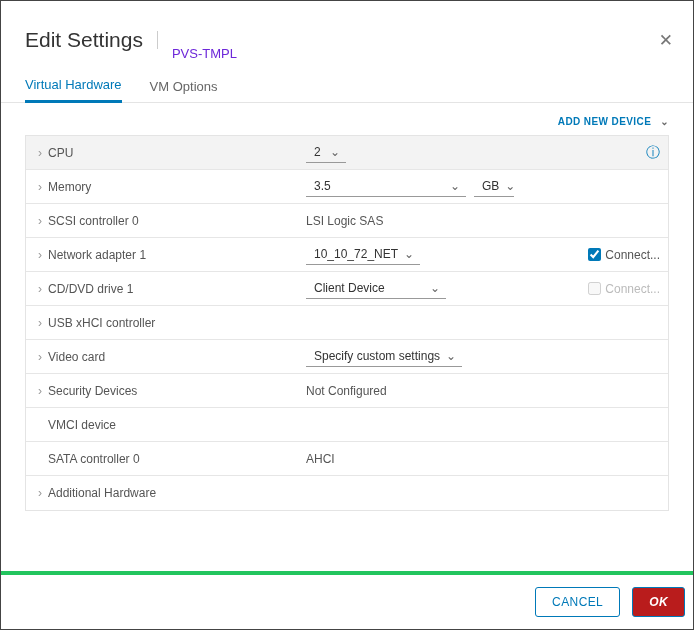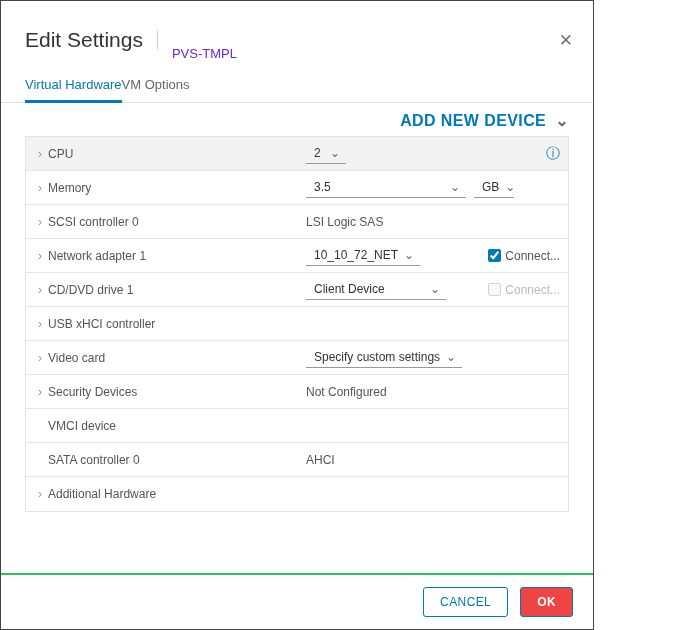--- a/index.html
+++ b/index.html
@@ -1,48 +1,48 @@
 <!DOCTYPE html>
 <html><head>
 <meta charset="utf-8">
 <style>
   * { box-sizing: border-box; margin: 0; padding: 0; font-family: -apple-system, BlinkMacSystemFont, "Segoe UI", Arial, sans-serif; }
   body { background: #fff; width: 694px; height: 630px; }
-  .modal { width: 594px; height: 630px; border: 1px solid #444; display: flex; flex-direction: column; background: #fff; }
+  .modal { width: 694px; height: 630px; border: 1px solid #444; display: flex; flex-direction: column; background: #fff; }
   .header { display: flex; align-items: center; padding: 18px 20px 6px 24px; }
   .header-title { font-size: 21px; color: #333; font-weight: 400; }
   .header-sep { height: 18px; width: 1px; background: #ccc; margin: 0 14px; }
   .header-sub { font-size: 13px; color: #6d28d9; margin-top: 27px; }
   .close { margin-left: auto; font-size: 17px; color: #777; cursor: pointer; line-height: 1; }
-  .tabs { display: flex; padding: 10px 24px 0 24px; border-bottom: 1px solid #e4e4e4; }
+  .tabs { display: flex; gap: 28px; padding: 10px 24px 0 24px; border-bottom: 1px solid #e4e4e4; align-items: flex-end; }
   .tab { font-size: 13px; color: #666; padding-bottom: 8px; cursor: pointer; }
   .tab.active { color: #0079b8; border-bottom: 3px solid #0079b8; margin-bottom: -1px; }
   .actionbar { text-align: right; padding: 8px 24px 6px; }
-  .add-device { color: #0079b8; font-size: 16px; letter-spacing: .4px; font-weight: 600; cursor: pointer; display: inline-flex; align-items: center; gap: 3px; }
+  .add-device { color: #0079b8; font-size: 10px; letter-spacing: .4px; font-weight: 600; cursor: pointer; display: inline-flex; align-items: center; gap: 3px; }
   .rows { margin: 0 24px; border: 1px solid #e4e4e4; flex: 0 0 auto; }
   .row { display: flex; align-items: center; min-height: 34px; border-bottom: 1px solid #e6e6e6; padding: 0 8px 0 6px; font-size: 12px; color: #555; }
   .row:last-child { border-bottom: none; }
   .row.alt { background: #f3f3f3; }
   .chev { width: 16px; color: #999; cursor: pointer; text-align: center; }
   .noche { width: 16px; }
   .label { flex: 0 0 258px; color: #555; }
   .value { flex: 1; display: flex; align-items: center; gap: 8px; color: #555; }
   .info { color: #0079b8; font-size: 14px; cursor: pointer; }
   .select { display: inline-flex; align-items: center; justify-content: space-between; padding: 3px 6px 3px 8px; border-bottom: 1px solid #999; min-width: 40px; cursor: pointer; font-size: 12px; color: #333; }
   .select.w160 { width: 160px; }
   .select.w140 { width: 140px; }
   .select.w44 { width: 40px; }
   .caret { margin-left: 6px; color: #666; }
   .cbwrap { margin-left: auto; display: flex; align-items: center; gap: 4px; font-size: 12px; }
   .cbwrap.disabled { color: #bbb; }
   .spacer { flex: 1; }
-  .footer { margin-top: auto; border-top: 2px solid #22c55e; padding: 12px 20px; display: flex; justify-content: flex-end; gap: 12px; }
+  .footer { margin-top: auto; border-top: 4px solid #22c55e; padding: 12px 8px; display: flex; justify-content: flex-end; gap: 12px; }
   .btn { font-size: 12px; padding: 7px 16px; border-radius: 3px; cursor: pointer; letter-spacing: .4px; }
   .btn-secondary { background: #fff; border: 1px solid #0079b8; color: #0079b8; }
-  .btn-primary { background: #ef4444; border: 1px solid #0079b8; color: #fff; font-weight: 600; }
+  .btn-primary { background: #b91c1c; border: 1px solid #0079b8; color: #fff; font-weight: 600; font-style: italic; }
   input[type=checkbox] { accent-color: #0079b8; width: 13px; height: 13px; }
 </style>
 </head>
 <body>
 
 <div class="modal">
 
   <div class="header">
     <span class="header-title">Edit Settings</span>
     <span class="header-sep"></span>

